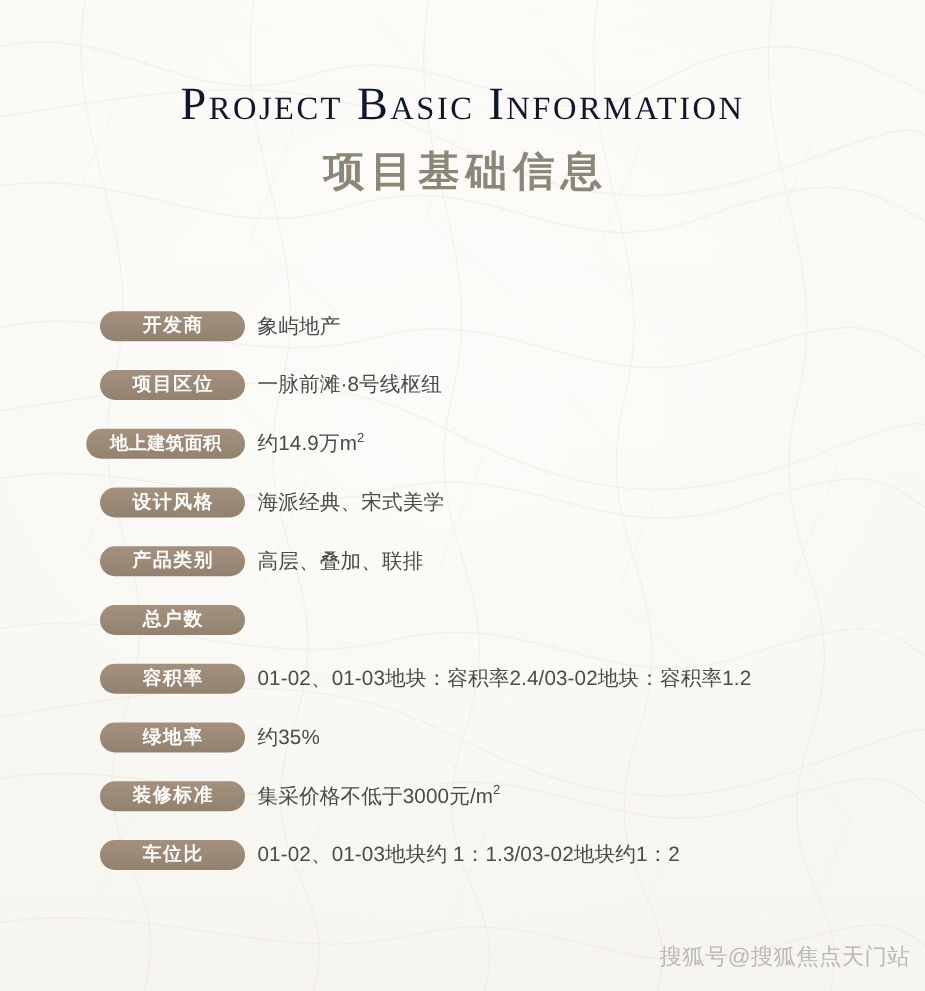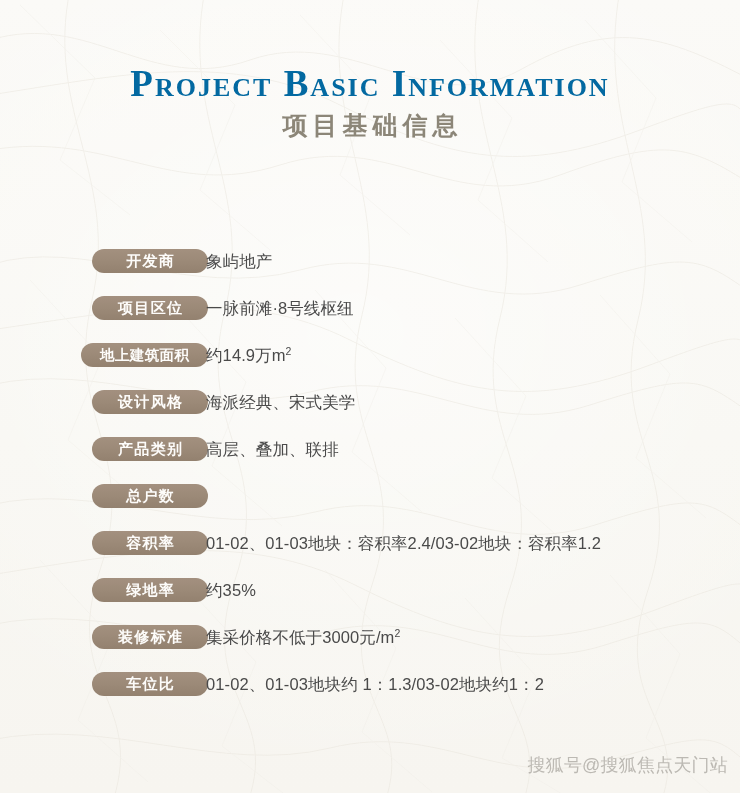--- a/index.html
+++ b/index.html
@@ -44,29 +44,29 @@
     position: absolute;
     left: 0; right: 0;
     top: 62px;
     text-align: center;
   }
   .title-en {
     font-family: "Liberation Serif", "DejaVu Serif", serif;
     font-size: 37px;
     line-height: 44px;
     letter-spacing: 2.0px;
-    color: #0369a1;
-    font-weight: 700;
+    color: #0f172a;
+    font-weight: 400;
     font-variant: small-caps;
     white-space: nowrap;
   }
   .title-cn {
-    margin-top: 0;
+    margin-top: 12px;
     font-family: "Liberation Serif", "DejaVu Serif", serif;
-    font-size: 25px;
+    font-size: 33px;
     line-height: 40px;
     letter-spacing: 5px;
     color: #8c8678;
     font-weight: 700;
     white-space: nowrap;
     text-indent: 5px;
   }
 
   
   .info-table {
@@ -74,21 +74,21 @@
     left: 0;
     top: 249px;
     width: 740px;
   }
   .info-row {
     position: relative;
     height: 47px;
   }
   .pill {
     position: absolute;
-    left: 16px;
+    left: 4px;
     top: 0;
     width: 192px;
     height: 24px;
     display: flex;
     align-items: center;
     justify-content: flex-end;
   }
   .pill-bg {
     position: relative;
     height: 24px;

